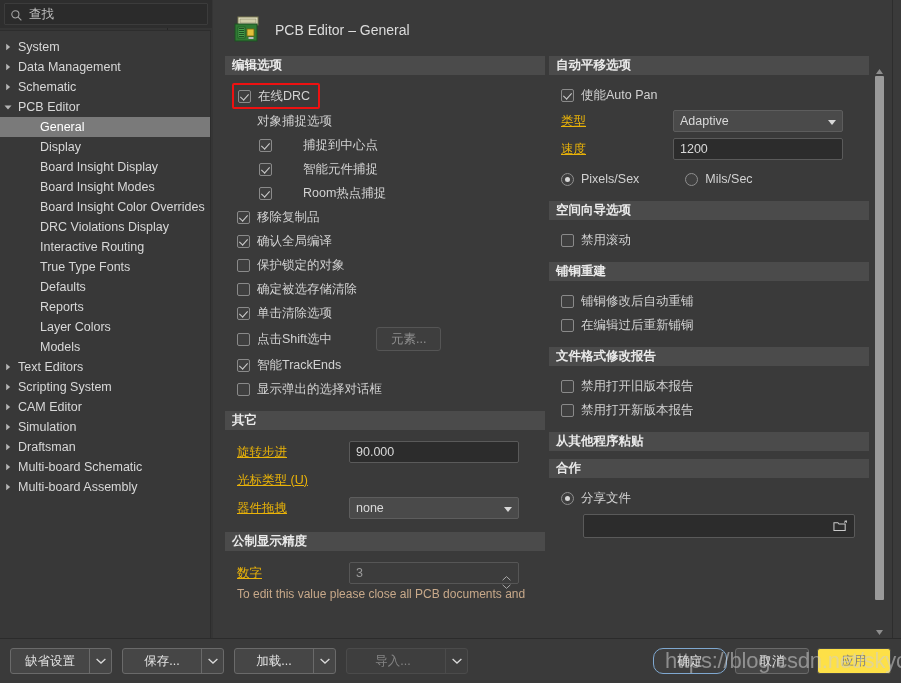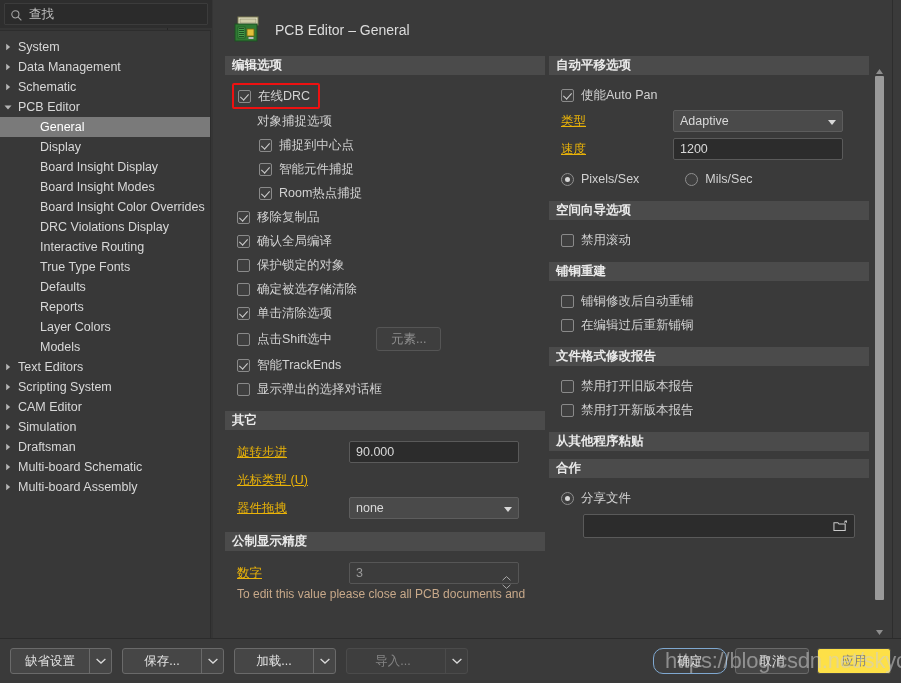--- a/index.html
+++ b/index.html
@@ -150,21 +150,21 @@
   }
   .rb.checked::after {
     content: "";
     position: absolute; left: 3px; top: 3px;
     width: 5px; height: 5px;
     background: #d8d8d8;
     border-radius: 50%;
   }
 
   .indent-0 { margin-left: 4px; }
-  .indent-1 { margin-left: 26px; }
+  .indent-1 { margin-left: 26px; gap: 24px; }
   .plainlabel { margin-left: 7px; color: #d2d2d2; }
   .field-label { width: 112px; flex: 0 0 112px; color: #eab308; font-size: 12.5px; margin-left: 4px; text-decoration: underline;}
   .hotkey { text-decoration: underline; }
 
   .textbox {
     height: 22px; width: 170px;
     background: #2c2c2c;
     border: 1px solid #5a5a5a;
     color: #d8d8d8;
     font-size: 12.5px;

